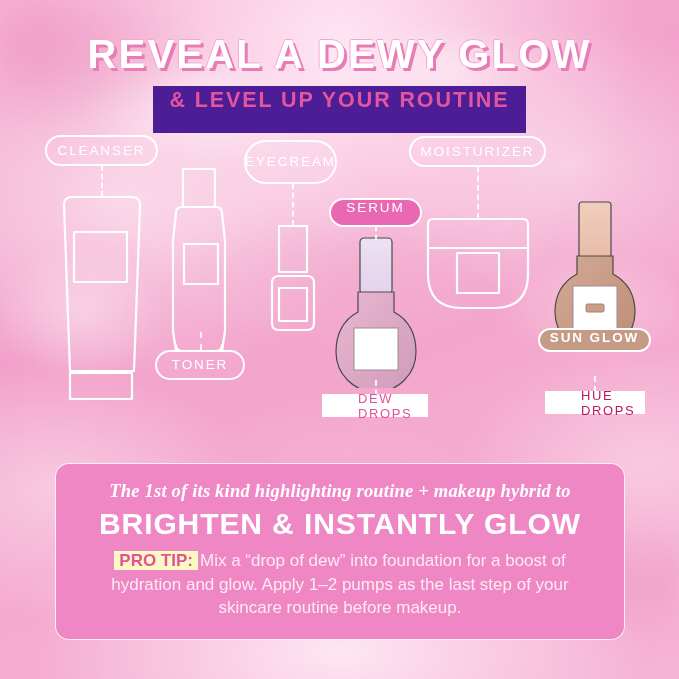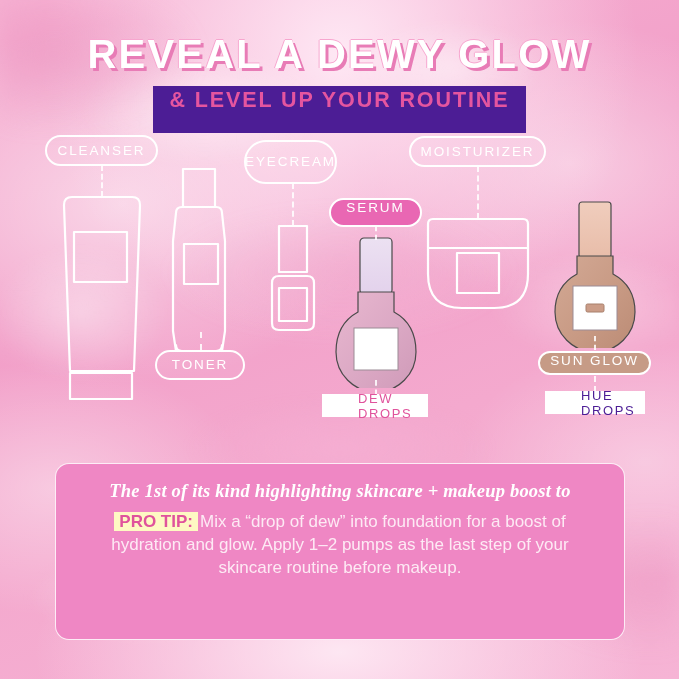--- a/index.html
+++ b/index.html
@@ -84,21 +84,21 @@
   .pill-fill.sunglow{background:#c69b86;color:#ffffff;}
   
   .tag{
     position:absolute;background:#ffffff;
     display:flex;align-items:center;justify-content:center;
     font-size:13px;letter-spacing:1.6px;font-weight:500;
     box-sizing:border-box;
     padding-left:36px;
   }
   .tag.dew{color:#e0539c;}
-  .tag.hue{color:#4c1d95;}
+  .tag.hue{color:#be185d;}
 
   
   .dash{position:absolute;width:0;border-left:2px dashed rgba(255,255,255,.85);}
 
   
   .panel{
     position:absolute;left:55px;top:463px;width:570px;height:177px;
     background:#ef87c4;border:1.5px solid rgba(255,255,255,.85);
     border-radius:14px;box-sizing:border-box;
     padding:18px 22px 0 22px;text-align:center;
@@ -222,32 +222,33 @@
   </div>
 
   <div class="pill-fill serum" style="left:329px;top:198px;width:93px;height:29px;">
     <span>SERUM</span>
   </div>
 
   <div class="pill-outline" style="left:409px;top:136px;width:137px;height:31px;">
     <span>MOISTURIZER</span>
   </div>
 
-  <div class="pill-fill sunglow" style="left:538px;top:351px;width:113px;height:24px;">
+  <div class="pill-fill sunglow" style="left:538px;top:328px;width:113px;height:24px;font-weight:bold;">
     <span>SUN GLOW</span>
   </div>
 
   <div class="tag dew" style="left:322px;top:394px;width:106px;height:23px;">
     <span>DEW DROPS</span>
   </div>
 
   <div class="tag hue" style="left:545px;top:391px;width:100px;height:23px;">
     <span>HUE DROPS</span>
   </div>
 
   <div class="panel">
-    <div class="panel-script">The 1st of its kind highlighting skincare + makeup boost to</div>
+    <div class="panel-script">The 1st of its kind highlighting routine + makeup hybrid to</div>
+    <div class="panel-head">BRIGHTEN &amp; INSTANTLY GLOW</div>
     <div class="panel-body">
       <span class="protip">PRO TIP:</span><span>Mix a “drop of dew” into foundation for a boost of hydration and glow. Apply 1–2 pumps as the last step of your skincare routine before makeup.</span>
     </div>
   </div>
 
 </div>
 
 </body></html>

